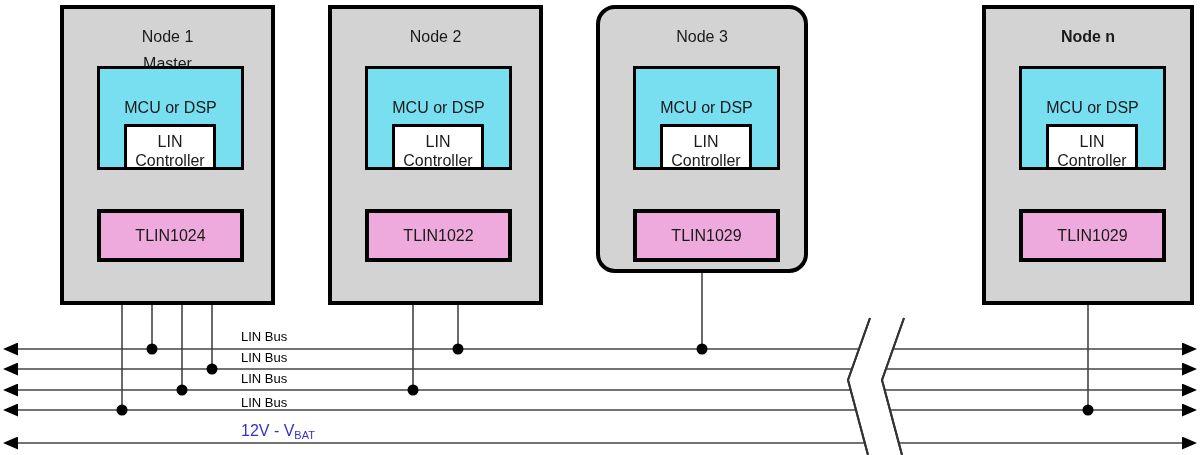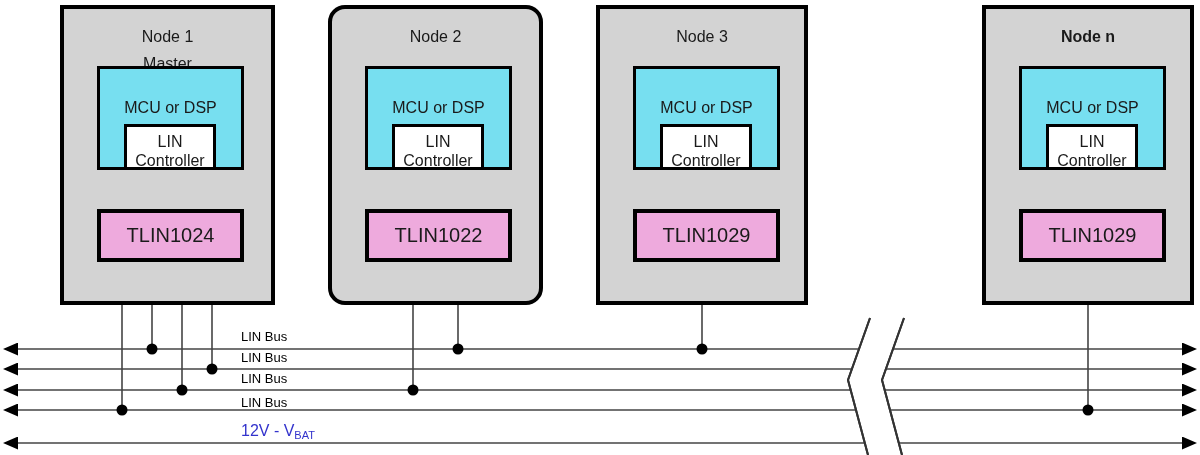--- a/index.html
+++ b/index.html
@@ -60,21 +60,21 @@
   .tlin-box{
     position:absolute;
     background:#eeaadd;
     border:4px solid #000000;
     box-sizing:border-box;
     display:flex;
     align-items:center;
     justify-content:center;
   }
   .tlin-label{
-    font-size:20px;
+    font-size:16px;
     color:#1a1a1a;
   }
   .bus-label{
     position:absolute;
     font-size:13px;
     color:#000000;
   }
   .vbat-label{
     position:absolute;
     font-size:16px;
@@ -165,34 +165,34 @@
           <div class="mcu-label" style="top:18px;">MCU or DSP</div>
         </div>
         <div class="lin-ctrl-box" style="left:60px;top:115px;width:92px;height:46px;">
           <div class="lin-ctrl-label">LIN
 Controller</div>
         </div>
         <div class="tlin-box" style="left:33px;top:200px;width:147px;height:53px;">
           <div class="tlin-label">TLIN1024</div>
         </div>
       </div>
-      <div class="node-box" style="left:328px;top:5px;width:215px;height:300px;border-radius:17px;">
+      <div class="node-box" style="left:328px;top:5px;width:215px;height:300px;">
         <div class="node-title" style="top:14px;">Node 2</div>
         <div class="mcu-box" style="left:33px;top:57px;width:147px;height:104px;">
           <div class="mcu-label" style="top:18px;">MCU or DSP</div>
         </div>
         <div class="lin-ctrl-box" style="left:60px;top:115px;width:92px;height:46px;">
           <div class="lin-ctrl-label">LIN
 Controller</div>
         </div>
         <div class="tlin-box" style="left:33px;top:200px;width:147px;height:53px;">
           <div class="tlin-label">TLIN1022</div>
         </div>
       </div>
-      <div class="node-box" style="left:596px;top:5px;width:212px;height:300px;">
+      <div class="node-box" style="left:596px;top:5px;width:212px;height:268px;border-radius:19px;">
         <div class="node-title" style="top:14px;">Node 3</div>
         <div class="mcu-box" style="left:33px;top:57px;width:147px;height:104px;">
           <div class="mcu-label" style="top:18px;">MCU or DSP</div>
         </div>
         <div class="lin-ctrl-box" style="left:60px;top:115px;width:92px;height:46px;">
           <div class="lin-ctrl-label">LIN
 Controller</div>
         </div>
         <div class="tlin-box" style="left:33px;top:200px;width:147px;height:53px;">
           <div class="tlin-label">TLIN1029</div>

